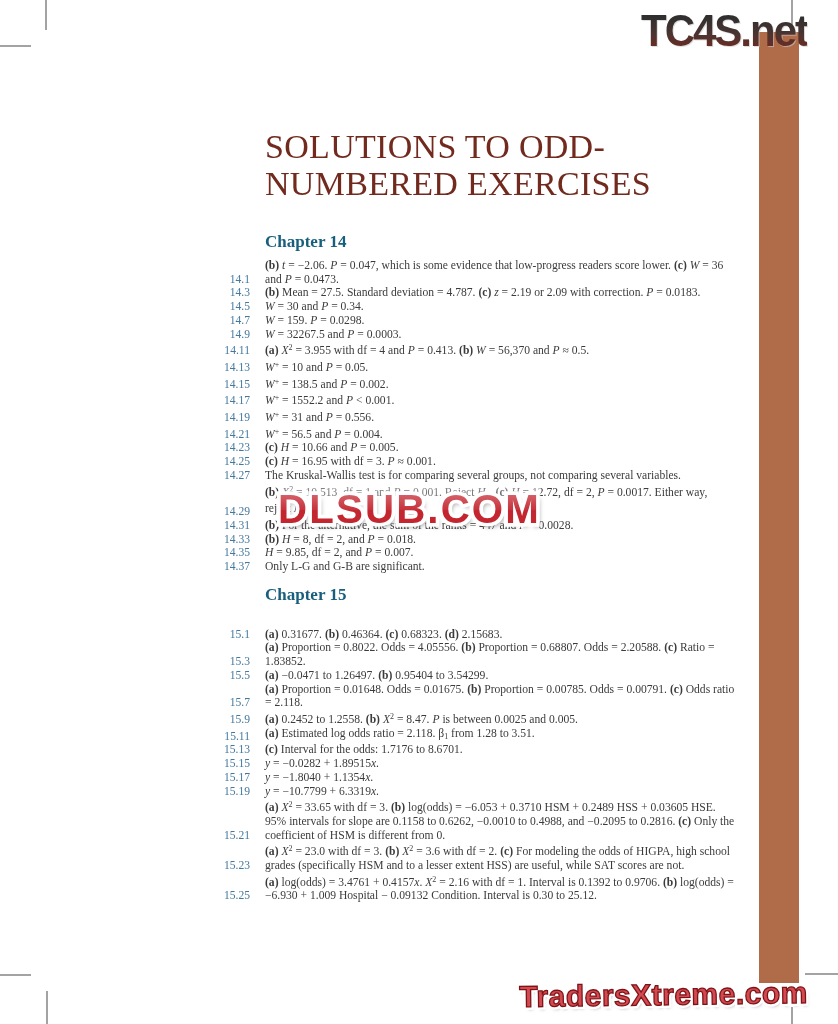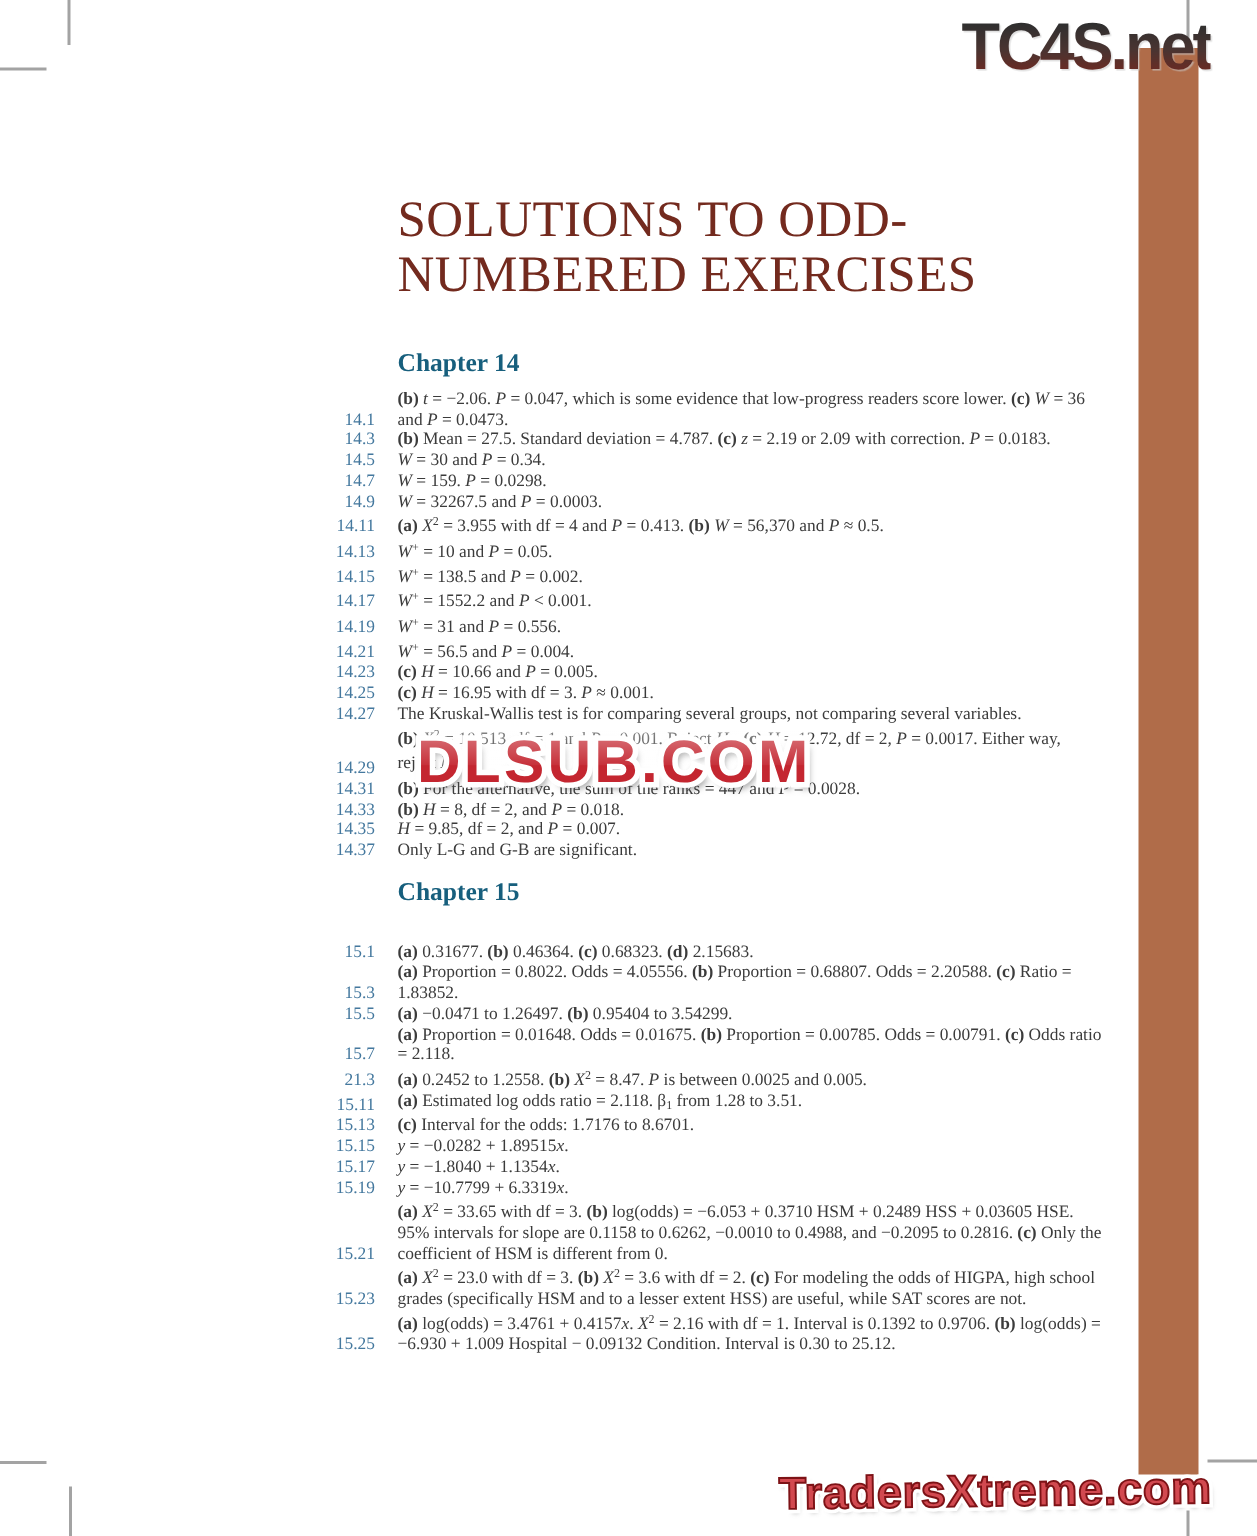--- a/index.html
+++ b/index.html
@@ -170,21 +170,21 @@
         </div>
         <div class="row">
           <span class="num">15.5</span>
           <div class="sol"><b>(a)</b> −0.0471 to 1.26497. <b>(b)</b> 0.95404 to 3.54299.</div>
         </div>
         <div class="row">
           <span class="num">15.7</span>
           <div class="sol"><b>(a)</b> Proportion = 0.01648. Odds = 0.01675. <b>(b)</b> Proportion = 0.00785. Odds = 0.00791. <b>(c)</b> Odds ratio = 2.118.</div>
         </div>
         <div class="row">
-          <span class="num">21.3</span>
+          <span class="num">15.9</span>
           <div class="sol"><b>(a)</b> 0.2452 to 1.2558. <b>(b)</b> <i>X</i><sup>2</sup> = 8.47. <i>P</i> is between 0.0025 and 0.005.</div>
         </div>
         <div class="row">
           <span class="num">15.11</span>
           <div class="sol"><b>(a)</b> Estimated log odds ratio = 2.118. β<sub>1</sub> from 1.28 to 3.51.</div>
         </div>
         <div class="row">
           <span class="num">15.13</span>
           <div class="sol"><b>(c)</b> Interval for the odds: 1.7176 to 8.6701.</div>
         </div>

